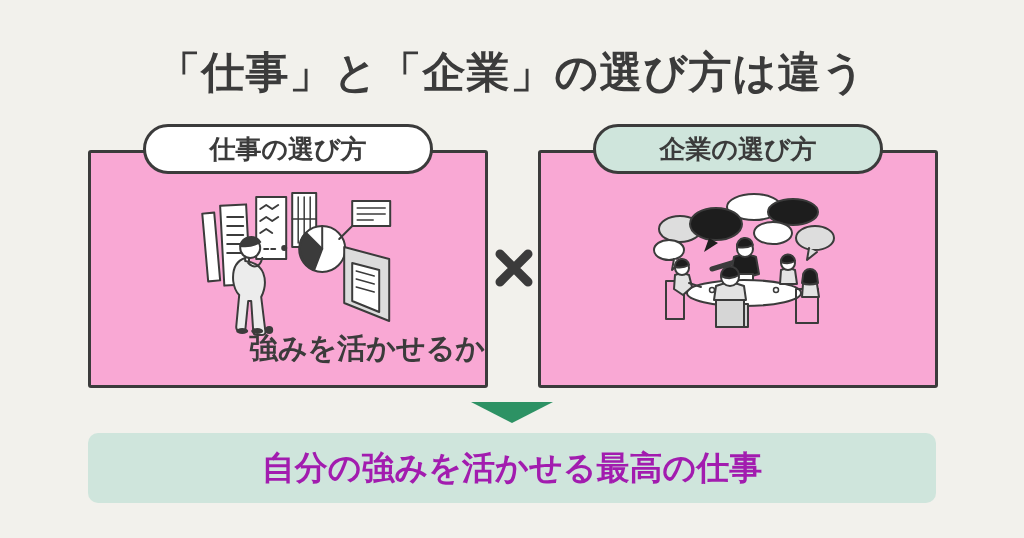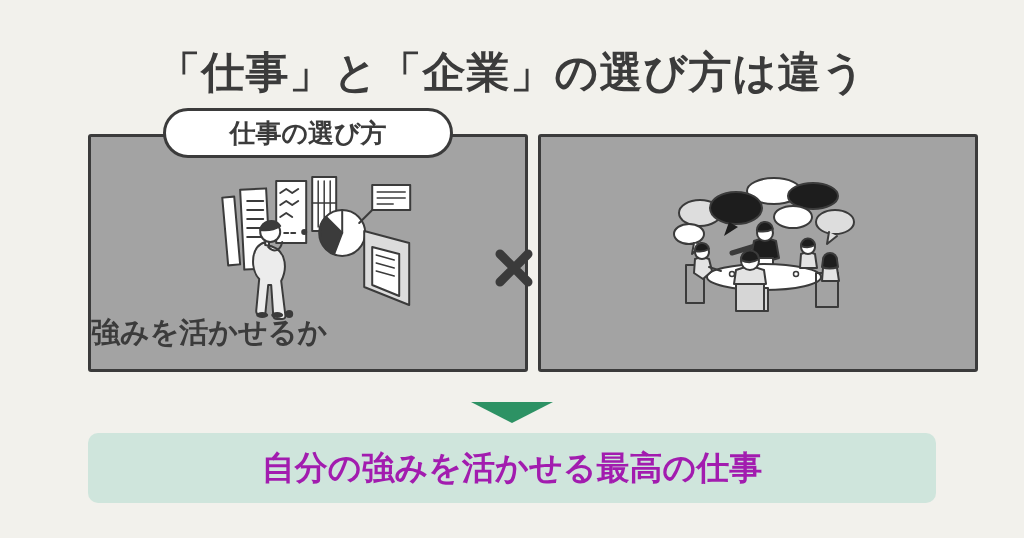--- a/index.html
+++ b/index.html
@@ -8,36 +8,36 @@
     background:#f2f1ec;
     font-family:"DejaVu Sans","Liberation Sans",sans-serif;
     color:#3b3b3b;
   }
   .title{
     position:absolute;top:44px;left:0;width:100%;margin:0;
     text-align:center;font-size:43px;font-weight:900;letter-spacing:1px;
     color:#3b3b3b;
   }
   .card{
-    position:absolute;top:134px;width:440px;height:238px;box-sizing:border-box;
-    background:#a3a3a3;border:3px solid #3b3b3b;border-radius:3px;
+    position:absolute;top:150px;width:400px;height:238px;box-sizing:border-box;
+    background:#f9a8d4;border:3px solid #3b3b3b;border-radius:3px;
   }
   .card-left{left:88px;}
   .card-right{left:538px;}
   .pill{
     position:absolute;top:-29px;left:50%;transform:translateX(-50%);
     width:290px;height:50px;box-sizing:border-box;
     background:#ffffff;border:3px solid #3b3b3b;border-radius:26px;
     display:flex;align-items:center;justify-content:center;
     font-size:26px;font-weight:800;white-space:nowrap;
   }
   .pill-green{background:#cfe5dc;}
   .illust{position:absolute;top:36px;left:50%;transform:translateX(-48%);}
   .caption{
-    position:absolute;bottom:16px;left:0;width:100%;text-align:left;
+    position:absolute;bottom:16px;left:0;width:100%;text-align:right;
     font-size:29px;font-weight:800;white-space:nowrap;
   }
   .multiply{position:absolute;left:492px;top:246px;width:44px;height:44px;}
   .down-arrow{
     position:absolute;left:471px;top:402px;width:0;height:0;
     border-left:41px solid transparent;border-right:41px solid transparent;
     border-top:21px solid #2d9264;
   }
   .result{
     position:absolute;left:88px;top:433px;width:848px;height:70px;box-sizing:border-box;
@@ -97,20 +97,23 @@
     <div class="caption">強みを活かせるか</div>
   </section>
 
   <div class="multiply">
     <svg width="44" height="44" viewBox="0 0 44 44">
       <path d="M8 8 L36 36 M36 8 L8 36" stroke="#3b3b3b" stroke-width="9" stroke-linecap="round"></path>
     </svg>
   </div>
 
   <section class="card card-right">
+    <div class="pill pill-green">
+      <span>企業の選び方</span>
+    </div>
 
     <svg class="illust" width="200" height="150" viewBox="0 0 200 150">
       <g stroke="#3b3b3b" stroke-width="2" fill="#ffffff" stroke-linejoin="round" stroke-linecap="round">
 
         <ellipse cx="38" cy="40" rx="21" ry="13" fill="#dddddd"></ellipse>
         <ellipse cx="27" cy="61" rx="15" ry="10" fill="#ffffff"></ellipse>
         <path d="M32 70 l-2 11 9 -8" fill="#ffffff"></path>
         <ellipse cx="112" cy="18" rx="27" ry="13" fill="#ffffff"></ellipse>
         <ellipse cx="74" cy="35" rx="26" ry="16" fill="#1d1d1d"></ellipse>
         <path d="M67 49 l-5 14 14 -9 Z" fill="#1d1d1d" stroke="none"></path>

